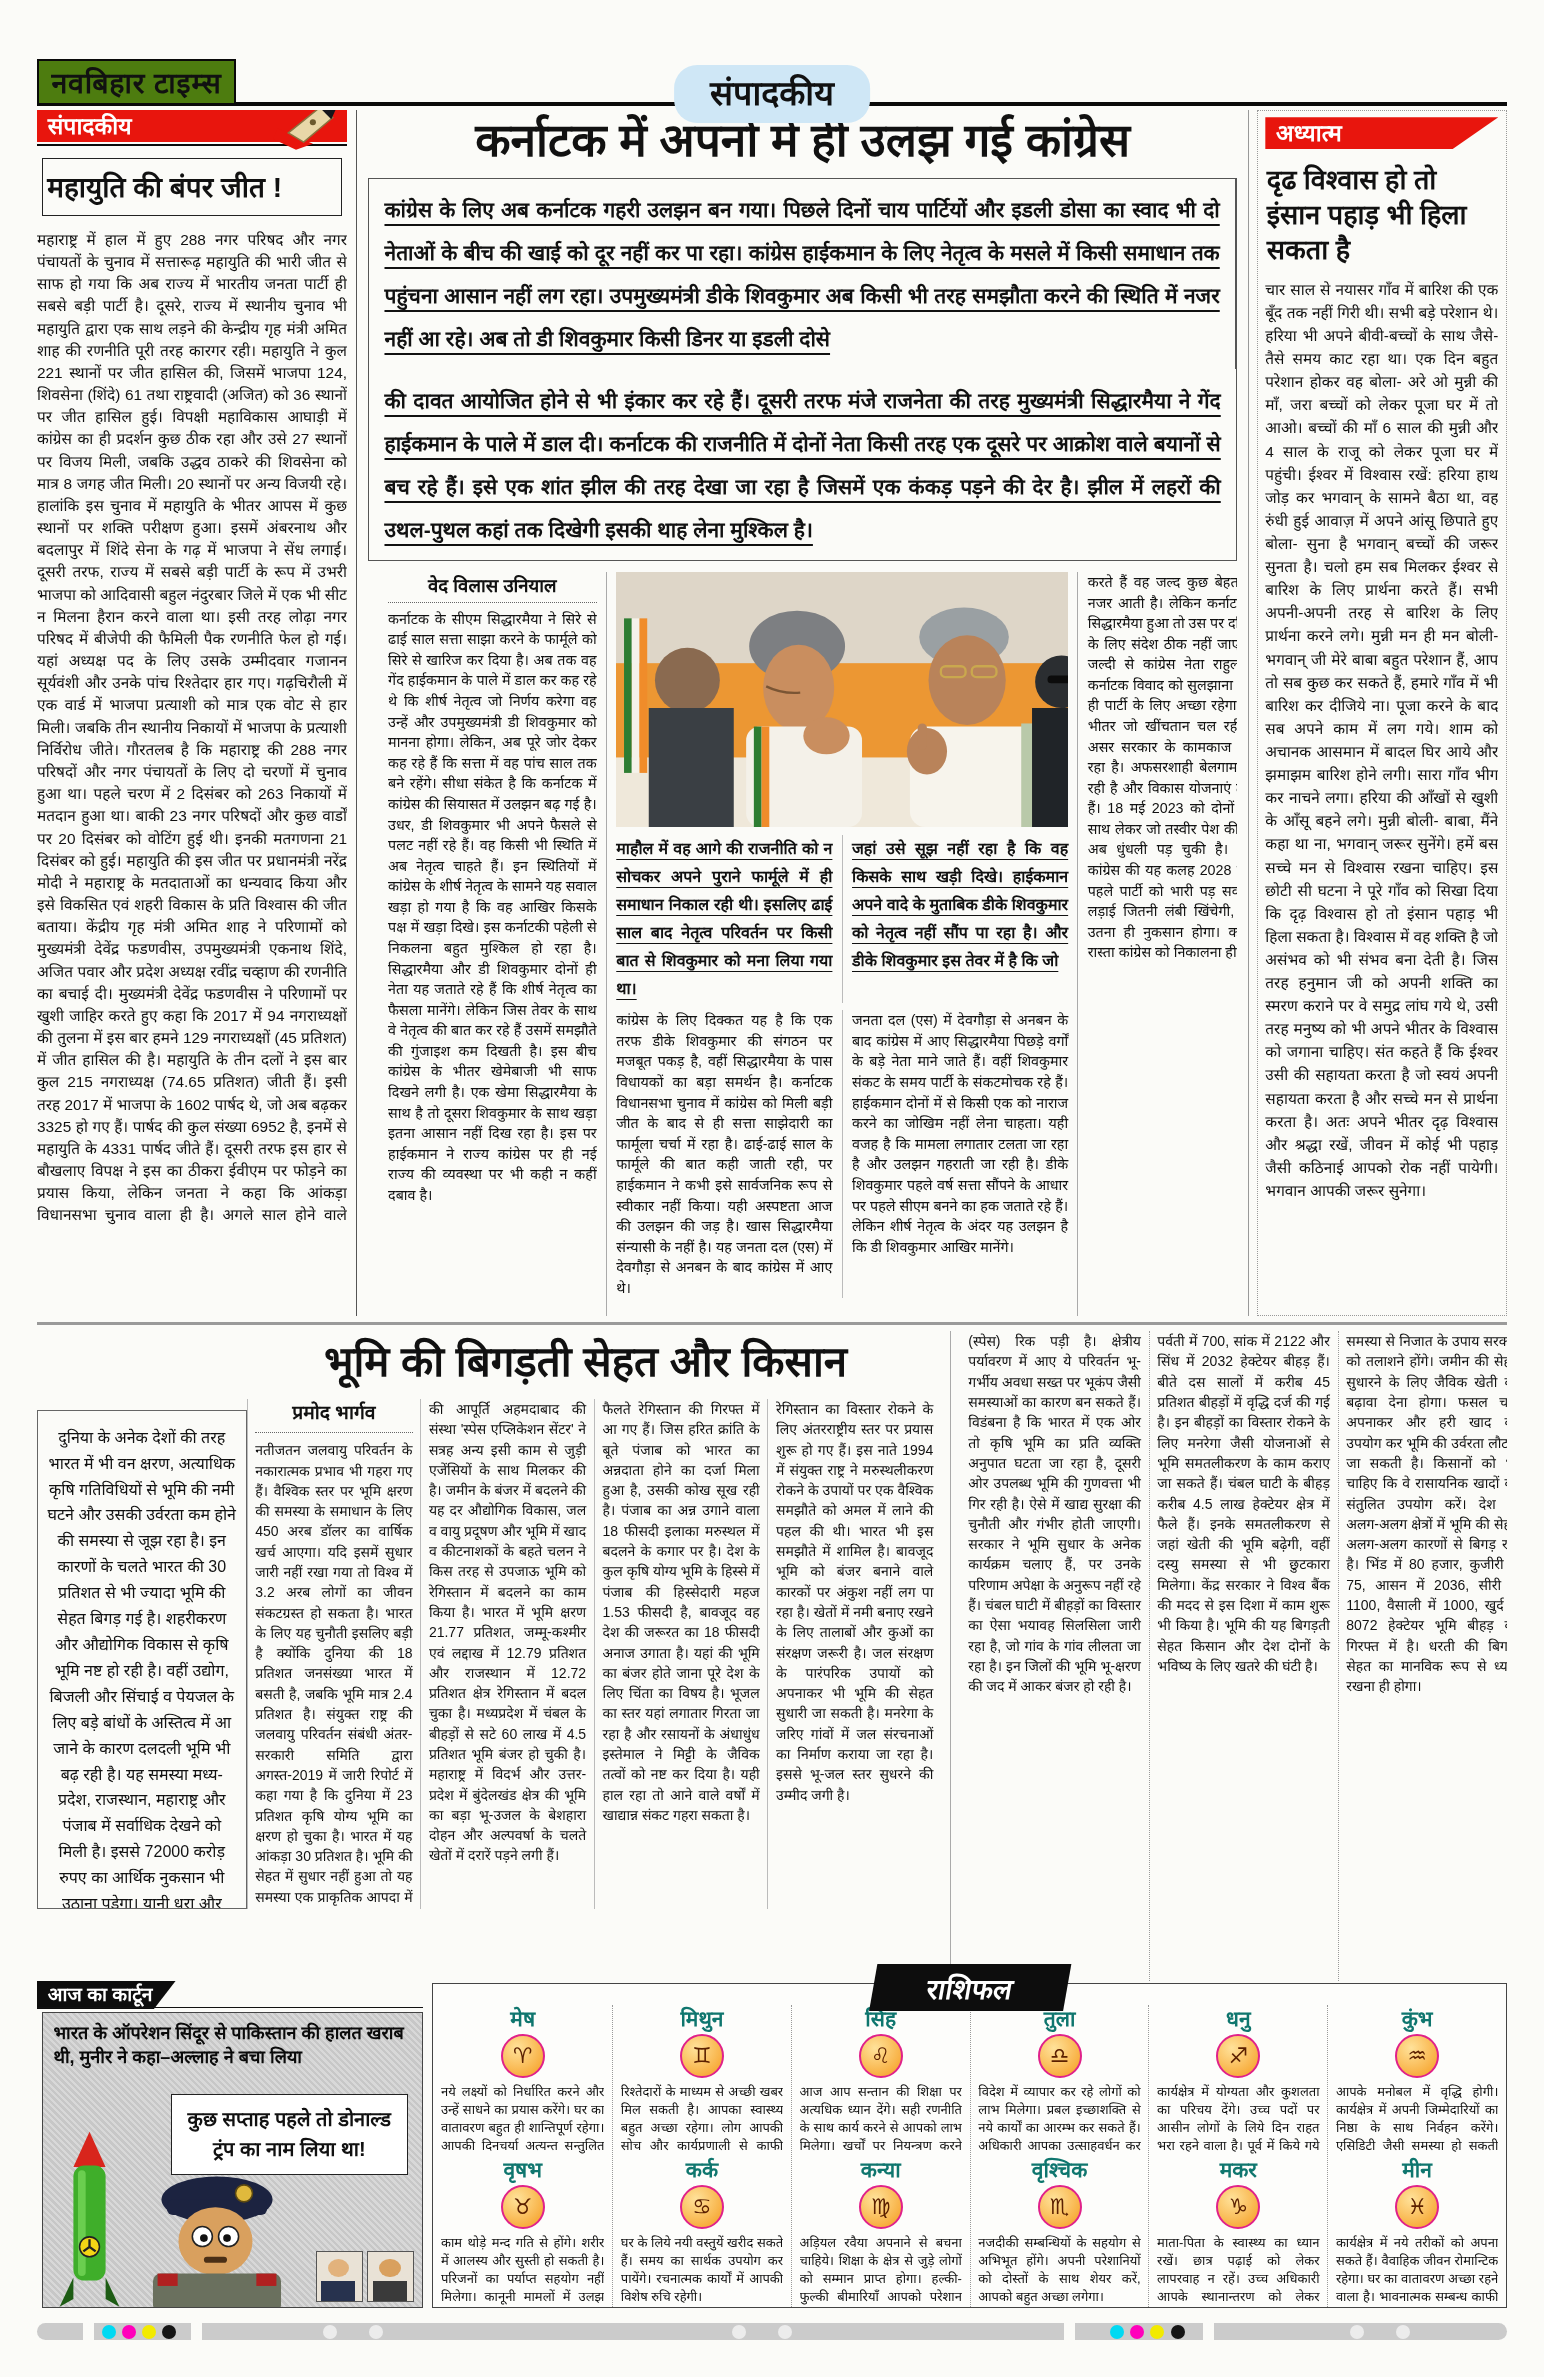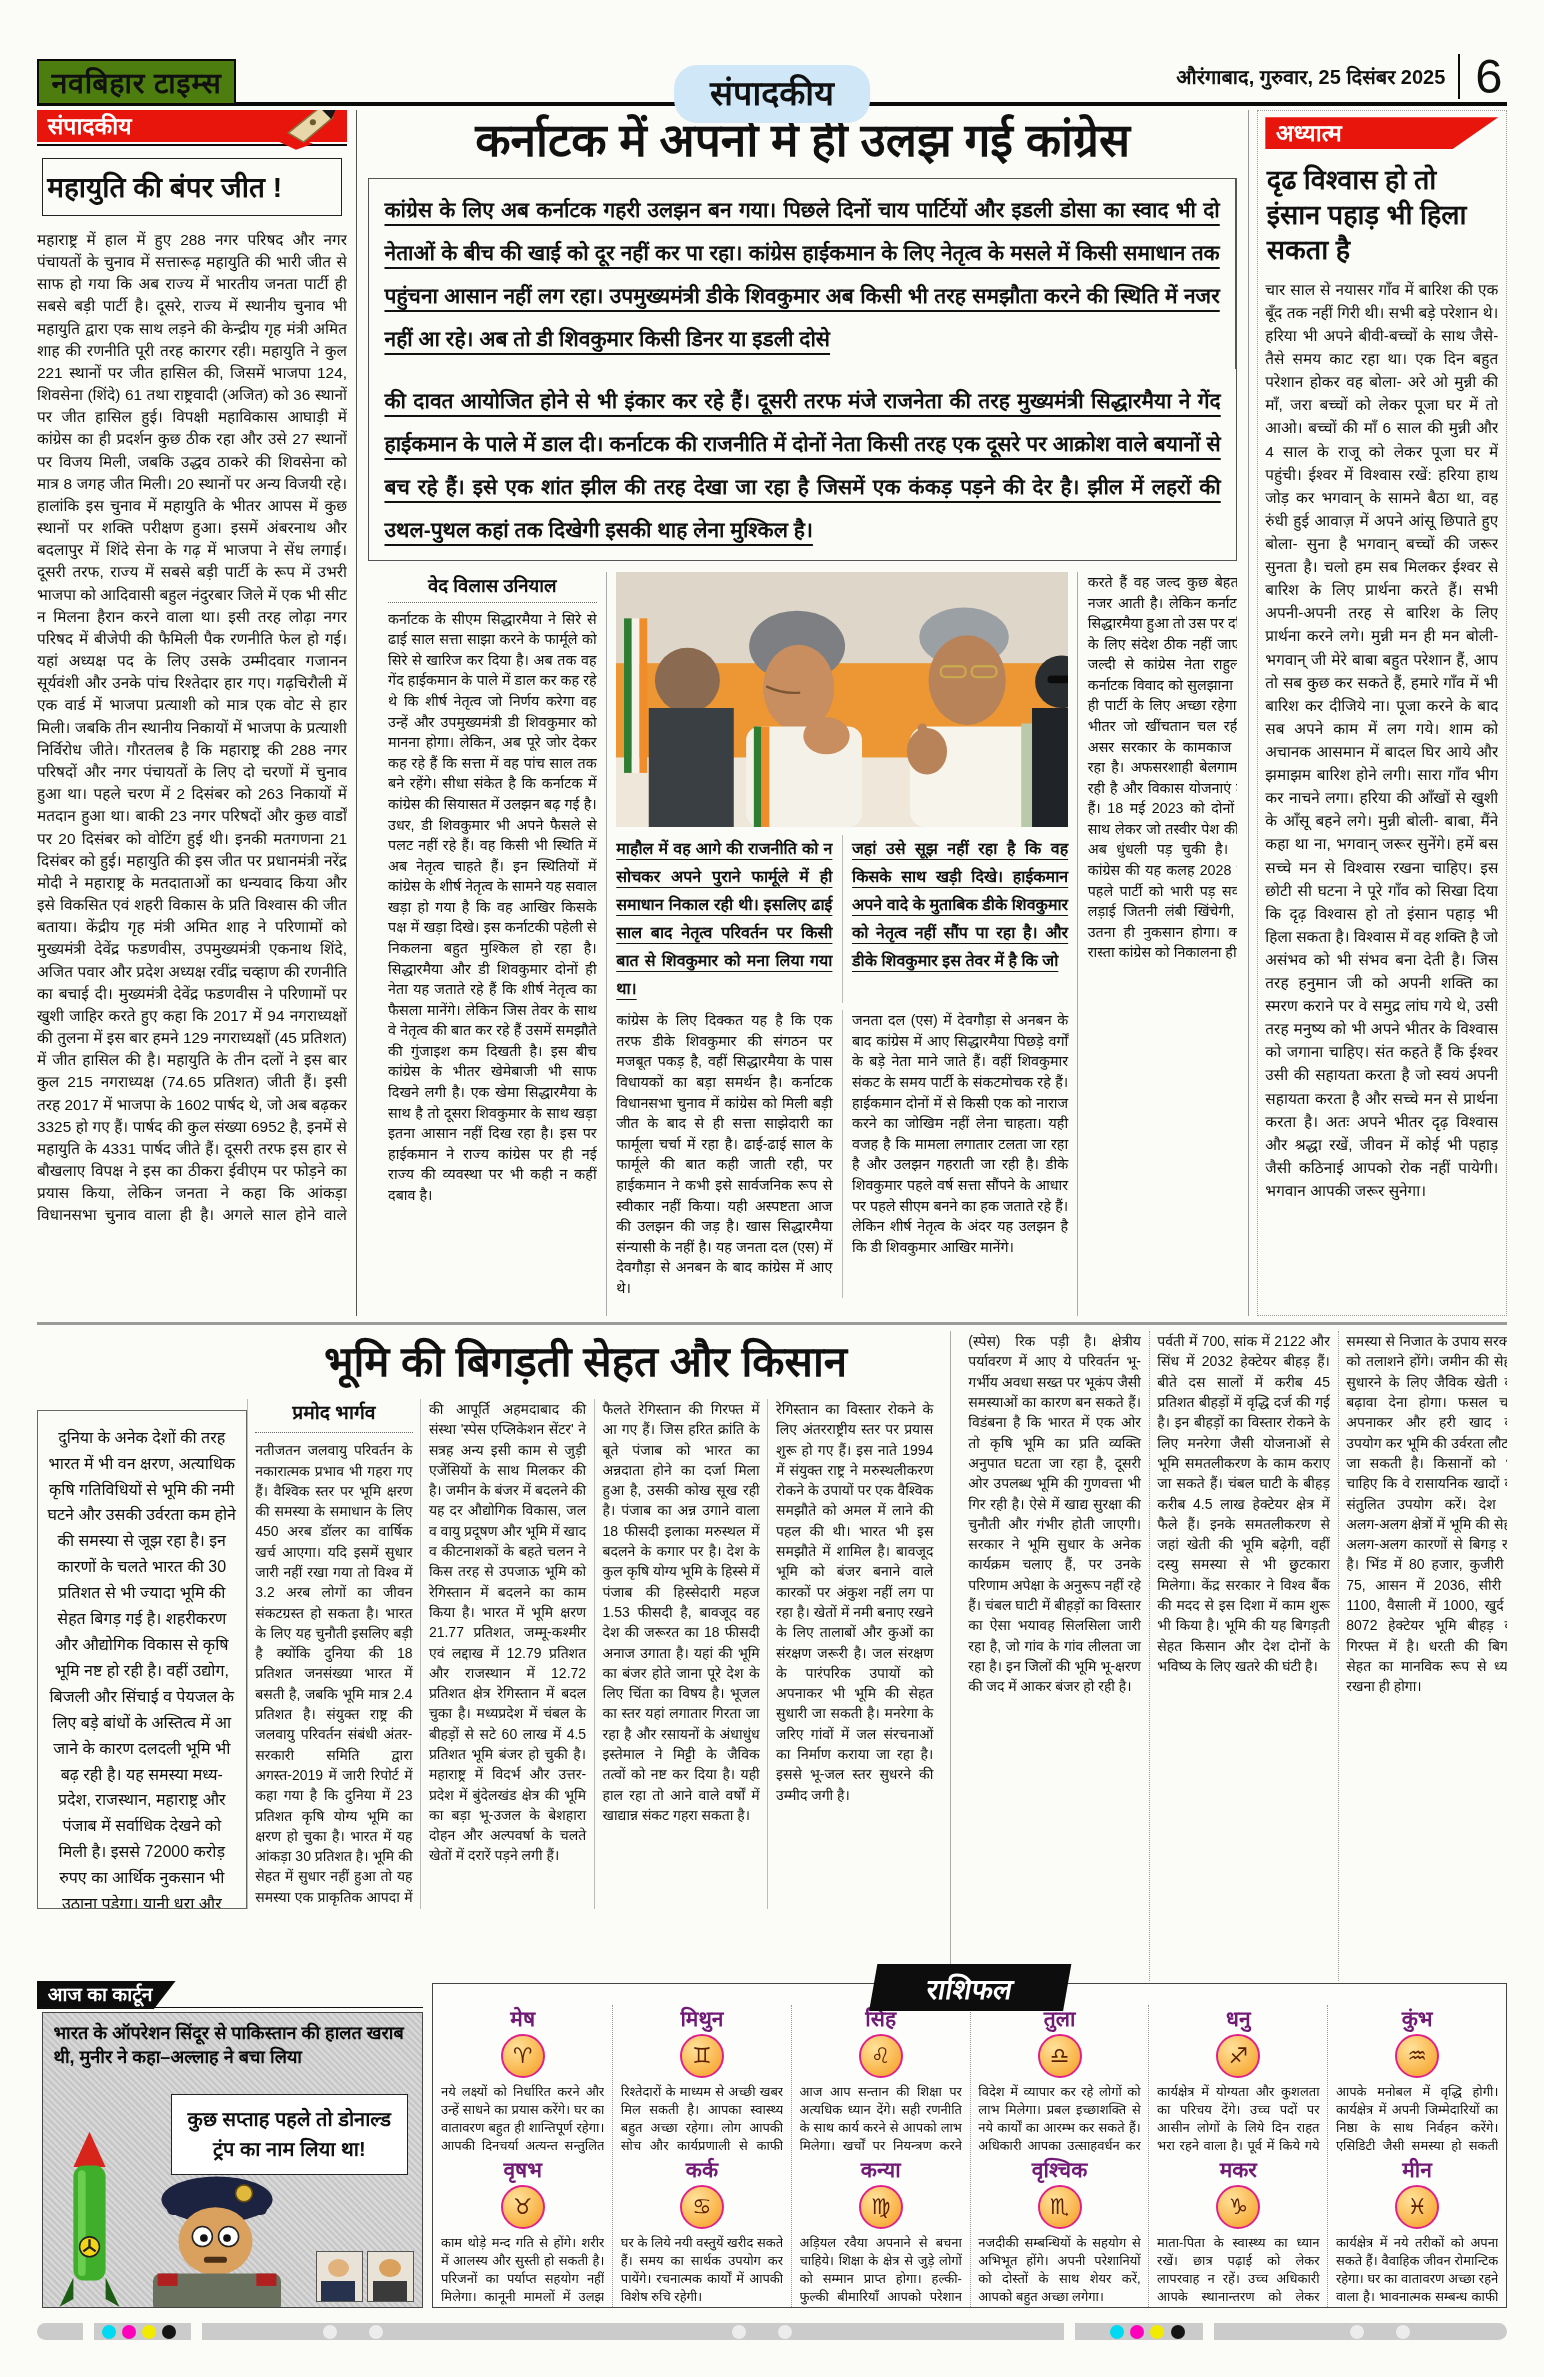--- a/index.html
+++ b/index.html
@@ -89,44 +89,40 @@
   .mini-figs .fig.f2::after{background:#3a3a3a;}
   
   .horoscope{flex:1;position:relative;margin-left:9.3px;}
   .horo-banner{position:absolute;top:-17px;left:50%;transform:translateX(-50%) skewX(-10deg);
       background:#0d0d0d;color:#fff;font-size:28px;font-weight:bold;padding:4.6px 54px;z-index:2;}
   .horo-box{position:absolute;top:1.5px;left:0;right:0;bottom:3.1px;border:1.5px solid #444;background:#fdfdfb;
       display:grid;grid-template-columns:repeat(6,1fr);padding-top:21.6px;overflow:hidden;}
   .horo-colcell{display:flex;flex-direction:column;padding:0 7.7px;overflow:hidden;}
   .horo-colcell + .horo-colcell{border-left:1.5px dotted #999;}
   .horo-entry{flex:1;display:flex;flex-direction:column;align-items:center;overflow:hidden;}
-  .horo-title{color:#701a75;font-size:21px;font-weight:bold;line-height:1.1;margin-top:1.5px;}
+  .horo-title{color:#0f766e;font-size:21px;font-weight:bold;line-height:1.1;margin-top:1.5px;}
   .zodiac-circle{width:40px;height:40px;border-radius:50%;margin:4.6px 0;border:2.3px solid #e0218a;
       background:radial-gradient(circle at 35% 30%,#ffe29a,#f59b1e);display:flex;align-items:center;justify-content:center;
       font-size:21.6px;color:#5b2000;flex:none;}
   .horo-text{font-size:13px;line-height:1.38;}
   
   .reg-bar{position:absolute;top:2323px;left:37px;right:37px;height:17px;background:#cbcbcb;border-radius:8.5px;}
   .reg-dot{position:absolute;top:1.5px;width:14px;height:14px;border-radius:50%;}
   .gap{position:absolute;top:0;width:10.8px;height:17px;background:#fbfbf8;}
   .c{background:#00d9f2}.m{background:#ff00bb}.y{background:#f2ea00}.k{background:#141414}
   .lt{background:#ececec}
 </style>
 </head>
 <body>
 
 <div class="page">
 
   <div class="masthead">
     <div class="paper-name">नवबिहार टाइम्स</div>
     <div class="section-pill">संपादकीय</div>
-    <div class="mast-right">
-      <span class="dateline">औरंगाबाद, गुरुवार, 25 दिसंबर 2025</span>
-      <span class="page-num">6</span>
-    </div>
   </div>
 
   <div class="top-section">
 
     <div class="rail-left">
       <div class="red-banner">
         <span>संपादकीय</span>
         <span class="pen-wrap">
           <svg width="69" height="51" viewBox="0 0 90 66">
             <polygon points="6,38 52,58 30,66 0,52" fill="#e8150d"></polygon>

